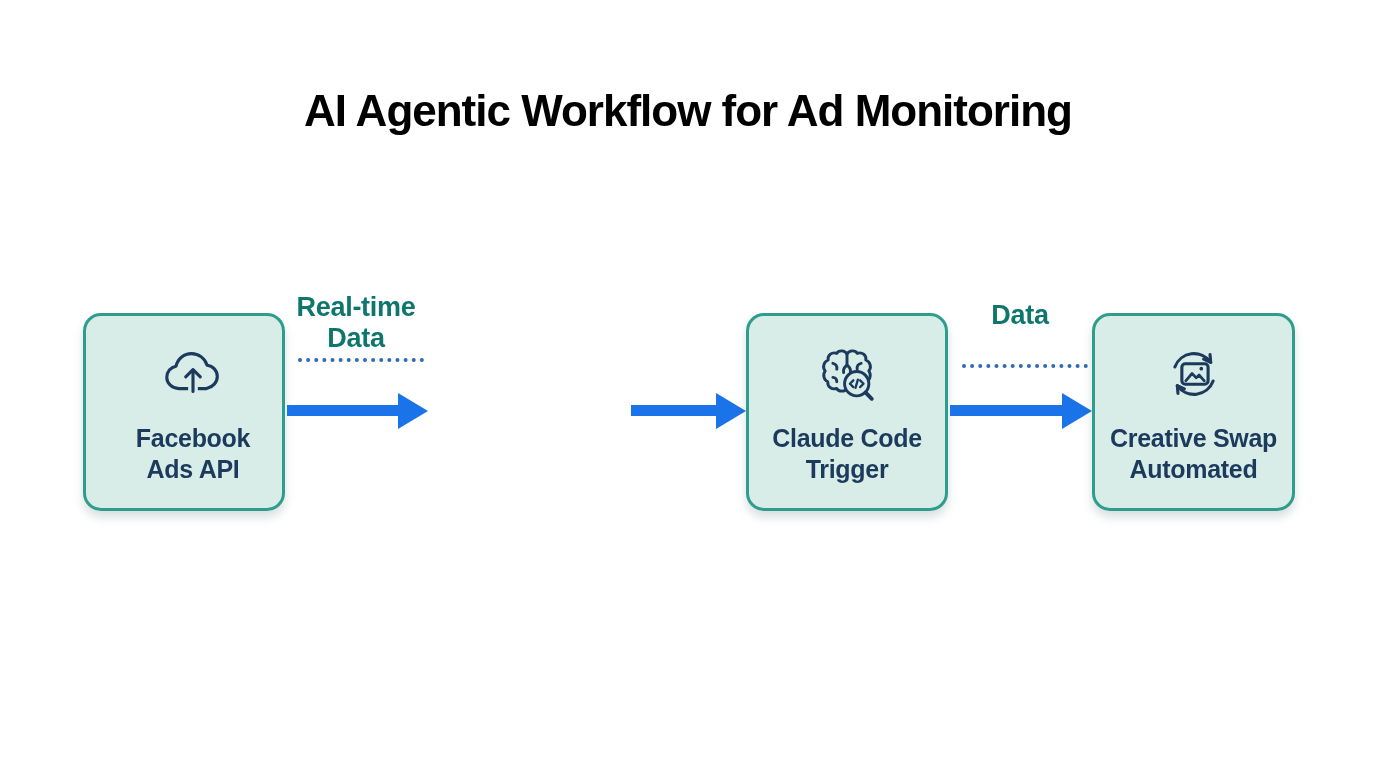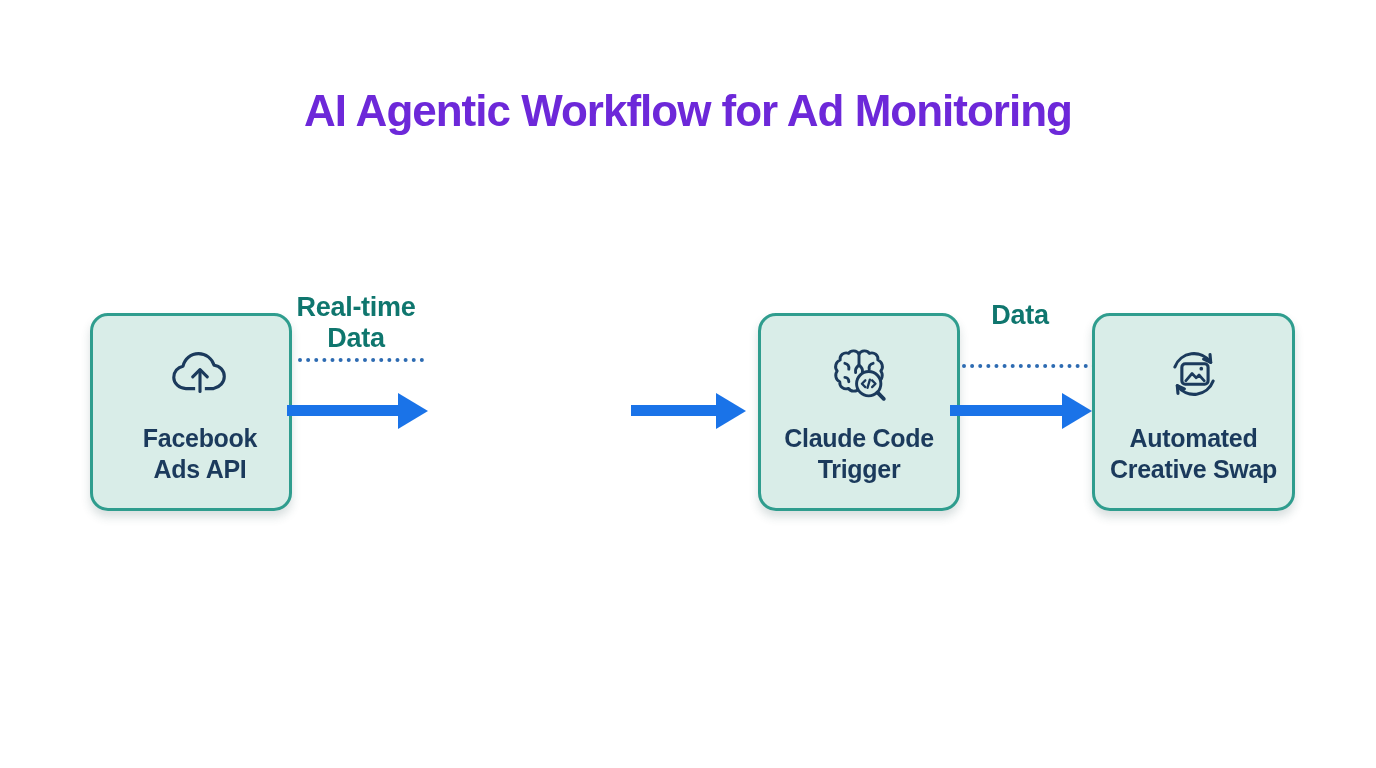--- a/index.html
+++ b/index.html
@@ -2,21 +2,21 @@
 <html><head>
 <meta charset="utf-8">
 <style>
   html,body{margin:0;padding:0;background:#ffffff;}
   .canvas{
     position:relative;width:1376px;height:768px;background:#ffffff;overflow:hidden;
     font-family:"Liberation Sans", sans-serif;
   }
   .title{
     position:absolute;top:86px;left:0;width:100%;text-align:center;
-    font-size:44px;font-weight:bold;color:#6d28d9;letter-spacing:-1px;
+    font-size:44px;font-weight:bold;color:#000000;letter-spacing:-1px;
   }
   .node{
     position:absolute;top:313px;width:202px;height:198px;box-sizing:border-box;
     background:#d9ede8;border:3.5px solid #2f9d8e;border-radius:18px;
     box-shadow:0 6px 10px rgba(40,80,80,0.18);
     display:flex;flex-direction:column;align-items:center;justify-content:center;gap:15px;
   }
   .node-icon{display:block;}
   .node-label{
     text-align:center;font-size:25px;font-weight:bold;color:#1b3a5c;
@@ -35,21 +35,21 @@
   .dotted-line{position:absolute;height:0;border-bottom:4px dotted #2d6bb2;}
   svg .halo{stroke:#d9ede8;}
 </style>
 </head>
 <body>
 
 <div class="canvas">
 
   <div class="title">AI Agentic Workflow for Ad Monitoring</div>
 
-  <div class="node" style="left:90px;padding-left:18px;">
+  <div class="node" style="left:83px;padding-left:18px;">
     <svg class="node-icon" width="68" height="68" viewBox="0 0 70 70" fill="none" stroke="#1b3a5c" stroke-width="3.2" stroke-linecap="round" stroke-linejoin="round">
       <path d="M20.5 50 H49 C55.5 48.5 60 43.5 60 37.5 C60 31.5 55.5 26.5 49.5 26 C47.5 19 41 14 33.5 14 C25.5 14 19 19.5 17.5 27 C12 28 8 32.5 8 38.5 C8 44.5 13.5 50 20.5 50 Z"></path>
       <path class="halo" d="M35 54 V32" stroke-width="10"></path>
       <path d="M35 53 V31"></path>
       <path d="M27.5 38 L35 30.5 L42.5 38"></path>
     </svg>
     <div class="node-label">
       <div>Facebook</div>
       <div>Ads API</div>
     </div>
@@ -61,21 +61,21 @@
   </div>
   <div class="dotted-line" style="left:298px;top:358px;width:126px;"></div>
 
   <div class="arrow-line" style="left:287px;width:113px;"></div>
   <div class="arrow-head" style="left:398px;"></div>
 
 
   <div class="arrow-line" style="left:631px;width:87px;"></div>
   <div class="arrow-head" style="left:716px;"></div>
 
-  <div class="node" style="left:746px;margin-left:12px;">
+  <div class="node" style="left:746px;">
     <svg class="node-icon" width="68" height="68" viewBox="0 0 70 70" fill="none" stroke="#1b3a5c" stroke-width="3" stroke-linecap="round" stroke-linejoin="round">
       <path d="M35 14.5 C33 10.5 26.5 10 24.5 13.8 C19.5 11.8 14.8 15.8 15.6 20.6 C11 22.4 9.4 28.4 12.6 31.8 C9.8 35.4 11 41.2 15.2 43 C14.8 48 19.6 51.6 24.2 49.8 C26.4 53.4 32.4 53.6 35 50.2 C37.6 53.6 43.6 53.4 45.8 49.8 C50.4 51.6 55.2 48 54.8 43 C59 41.2 60.2 35.4 57.4 31.8 C60.6 28.4 59 22.4 54.4 20.6 C55.2 15.8 50.5 11.8 45.5 13.8 C43.5 10 37 10.5 35 14.5 Z"></path>
       <path d="M35 14.5 V26"></path>
       <path d="M35 26 C32 28 31 30.5 31.5 33.5"></path>
       <path d="M35 26 C38 28 39 30.5 38.5 33.5"></path>
       <path d="M20.5 24 C23.5 24.5 25 27 24.5 30"></path>
       <path d="M49.5 24 C46.5 24.5 45 27 45.5 30"></path>
       <path d="M20.5 38.5 C23 38.5 24.5 40.5 24.5 43"></path>
       <circle cx="45" cy="45" r="12.5" fill="#d9ede8"></circle>
       <path d="M54 54 L60.5 60.5" stroke-width="4"></path>
@@ -101,18 +101,18 @@
     <svg class="node-icon" width="68" height="68" viewBox="0 0 70 70" fill="none" stroke="#1b3a5c" stroke-width="3.2" stroke-linecap="round" stroke-linejoin="round">
       <path d="M15.3 27.8 A21 21 0 0 1 52.2 23"></path>
       <path d="M44.9 19.6 L52.2 23 L51.5 15"></path>
       <path d="M54.7 42.2 A21 21 0 0 1 17.8 47"></path>
       <path d="M25.1 50.4 L17.8 47 L18.5 55"></path>
       <rect x="22.5" y="24.5" width="27" height="21" rx="3.5" fill="#d9ede8"></rect>
       <path d="M26.5 42 L33 34.5 L37.3 39 L40.2 36 L45.6 42" stroke-width="2.8"></path>
       <circle cx="42.5" cy="29.5" r="1.9" fill="#1b3a5c" stroke="none"></circle>
     </svg>
     <div class="node-label">
+      <div>Creative Swap</div>
       <div>Automated</div>
-      <div>Creative Swap</div>
     </div>
   </div>
 
 </div>
 
 </body></html>

